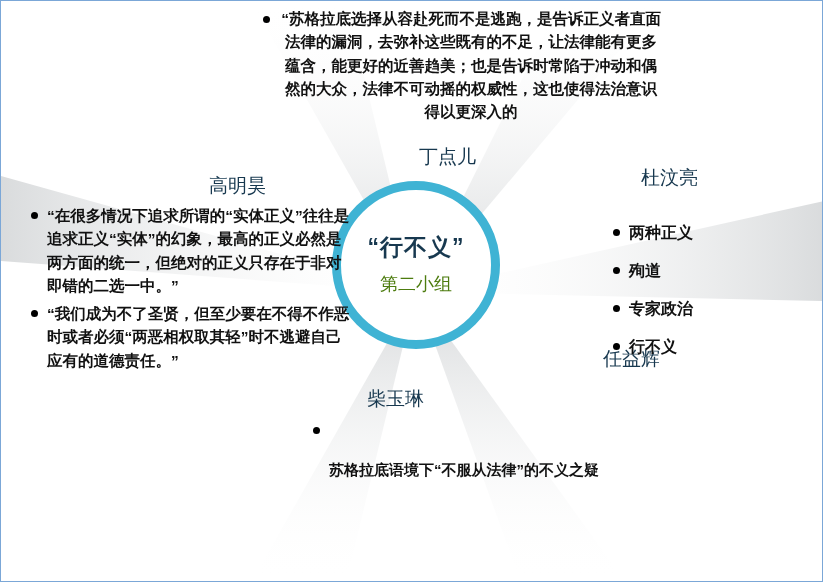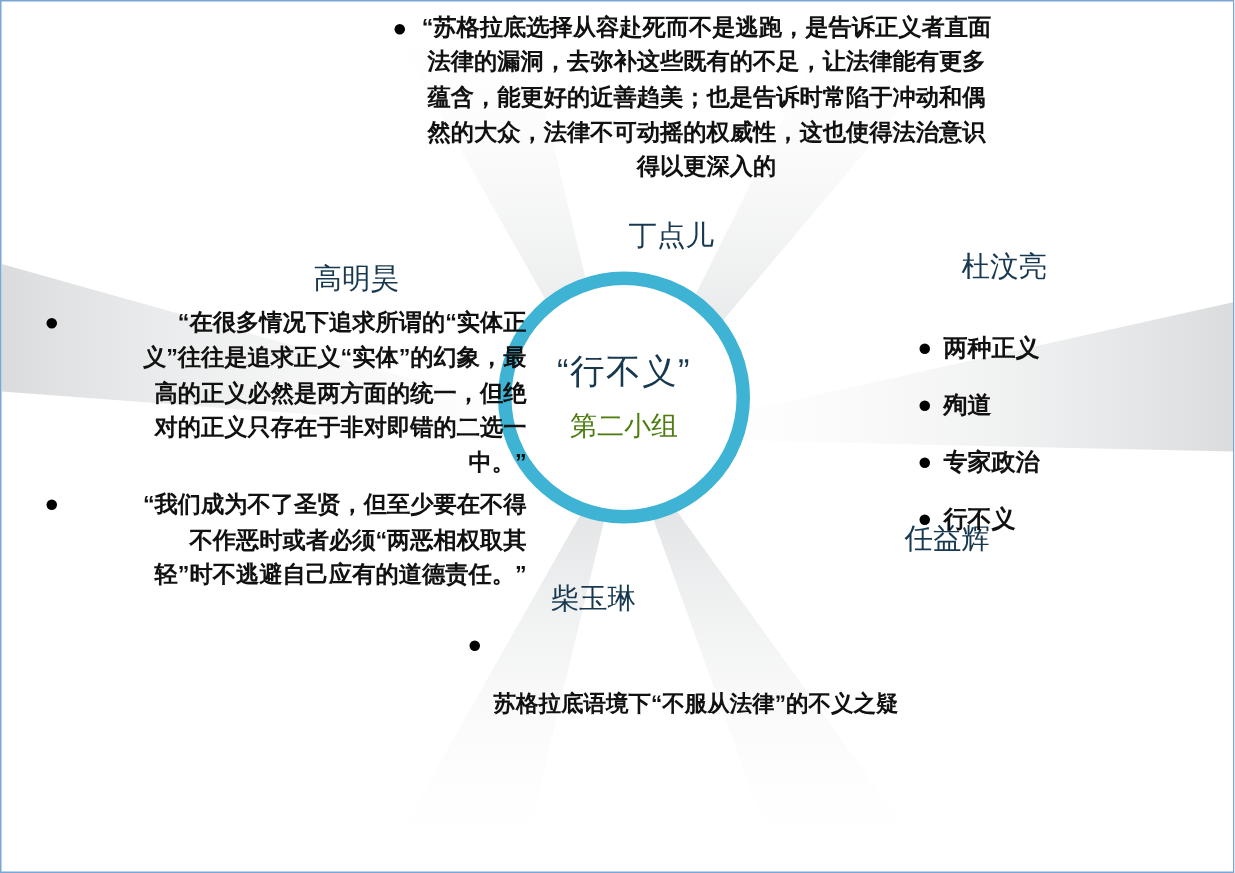--- a/index.html
+++ b/index.html
@@ -40,21 +40,21 @@
     border: 9px solid #3fb3d4;
     box-sizing: border-box;
     background: #ffffff;
     display: flex;
     flex-direction: column;
     align-items: center;
     justify-content: center;
   }
   .center-title {
     font-size: 23px;
-    font-weight: normal;
+    font-weight: bold;
     color: #17384f;
     line-height: 1.2;
     letter-spacing: 1px;
   }
   .center-sub {
     font-size: 18px;
     color: #4d7c0f;
     margin-top: 12px;
     line-height: 1.2;
   }
@@ -109,23 +109,22 @@
   }
   #block-top .dot { margin-top: 9px; }
 
   
   #block-left {
     left: 30px;
     top: 203px;
     width: 320px;
   }
   #block-left .btext {
-    text-align: right;
+    text-align: left;
     font-size: 15.5px;
-    margin-left: 47px;
   }
 
   
   #block-right {
     left: 612px;
     top: 220px;
     width: 200px;
   }
   #block-right .bullet-row { margin-bottom: 14px; }
   #block-right .btext { font-size: 16px; }

